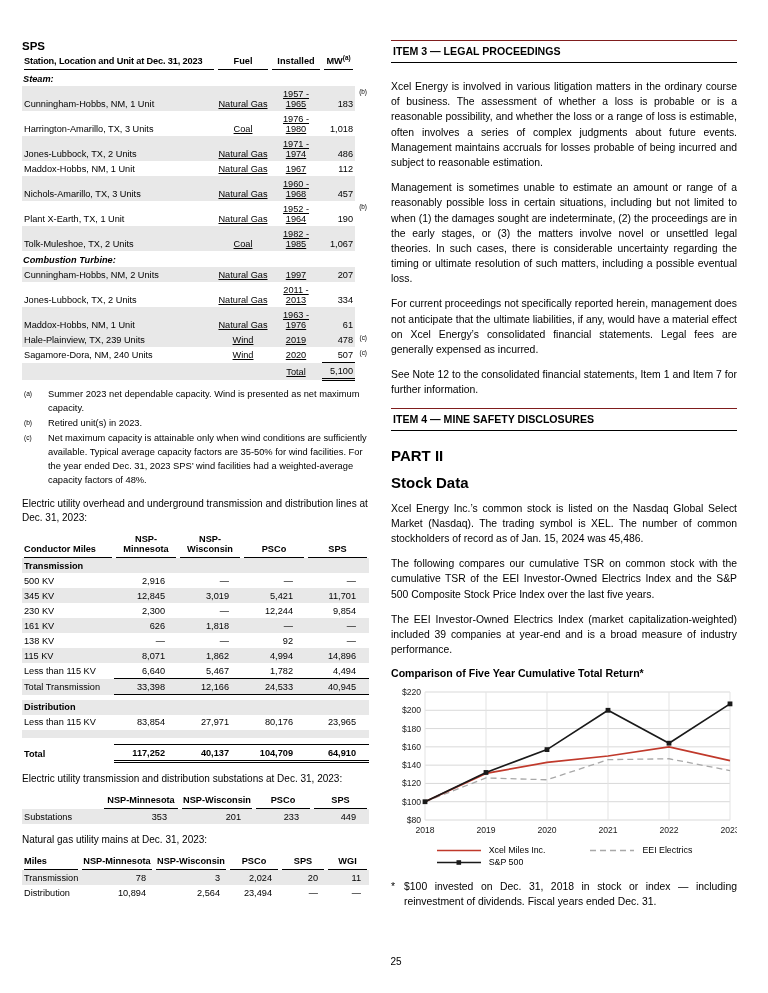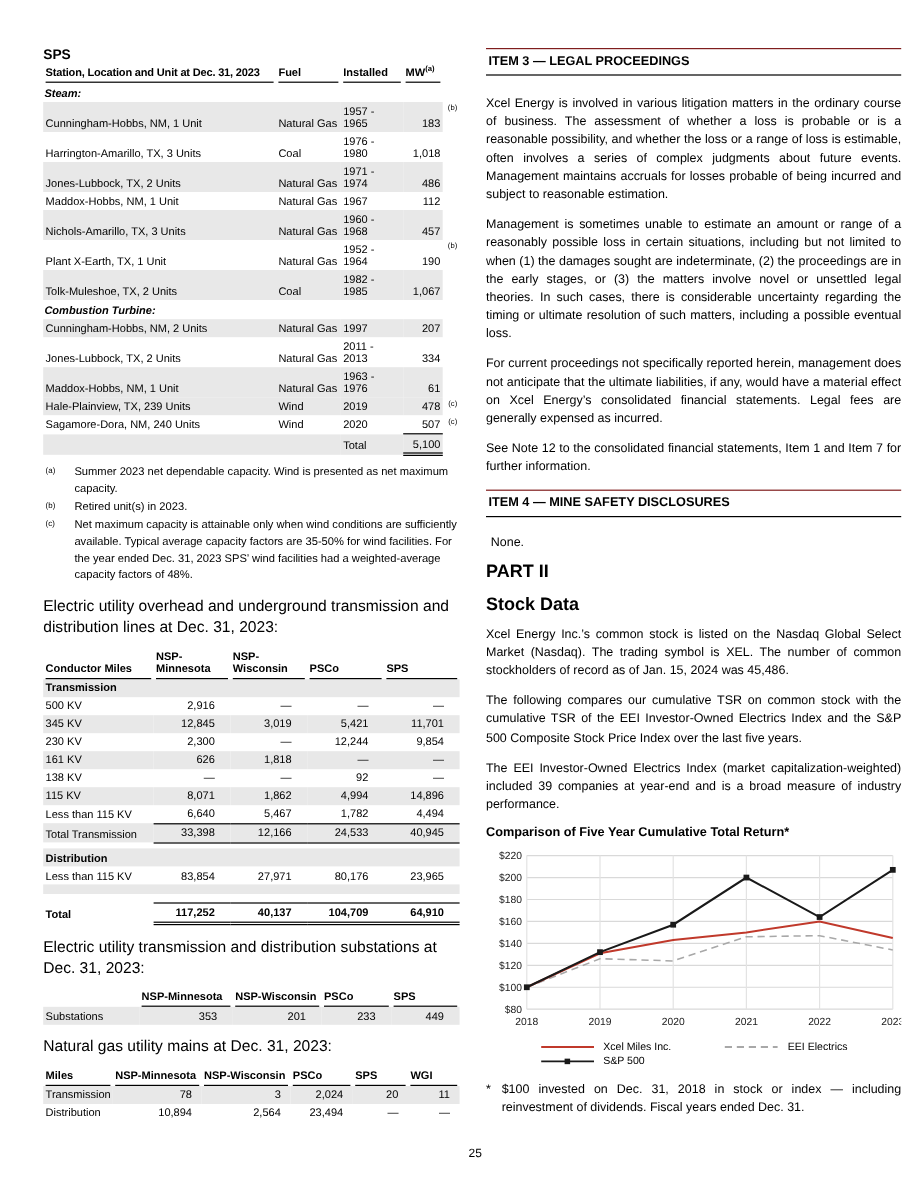--- a/index.html
+++ b/index.html
@@ -1,45 +1,45 @@
 <!DOCTYPE html>
 <html><head>
 <meta charset="utf-8">
 <style>
   * { margin:0; padding:0; box-sizing:border-box; }
   html,body { background:#fff; }
   .page {
     width:768px; height:993px; background:#fff; position:relative;
     font-family:"Liberation Sans", sans-serif; color:#000; overflow:hidden;
   }
-  .cols { display:flex; padding:40px 23px 0 36px; gap:22px; }
+  .cols { display:flex; padding:40px 23px 0 22px; gap:22px; }
   .col-left  { width:347px; flex:none; }
   .col-right { width:346px; flex:none; }
 
   
   .sps-title { font-size:11.5px; font-weight:bold; margin-bottom:1px; }
   .item-heading {
     font-size:10.6px; font-weight:bold; text-align:justify;
     border-top:1px solid #7f1d1d; border-bottom:1.6px solid #000;
     padding:4px 2px 5px 2px; margin-bottom:16px;
   }
   .plain-bold { font-size:15px; font-weight:bold; margin-bottom:10px; }
   .para { font-size:10.4px; line-height:1.46; text-align:justify; margin-bottom:10px; }
-  .para-left { font-size:13px; line-height:1.42; margin:9px 0 8px 0; }
+  .para-left { font-size:10px; line-height:1.42; margin:9px 0 8px 0; }
   .none-line { font-size:10.4px; margin:2px 0 10px 4px; }
 
   
   table { width:100%; border-collapse:collapse; table-layout:fixed; font-size:9.2px; }
   th { font-weight:bold; padding:0 2px; vertical-align:bottom; }
   th .hu { display:inline-block; width:100%; border-bottom:1.4px solid #000; padding:1px 0 3px 0; }
   td { padding:2.5px 2px; vertical-align:bottom; }
   tr.shaded td { background:#e8e8e8; }
   tr.shaded td.note, tr.shaded td.offshade { background:#fff; }
   td.num { text-align:right; }
-  td.ctr, th.ctr { text-align:left; }
+  td.ctr, th.ctr { text-align:center;text-decoration:underline; }
   td.lft, th.lft { text-align:left; }
   .section-label { font-weight:bold; font-style:italic; padding:3.5px 2px 2.5px 1px; }
   td.note { font-size:6.4px; vertical-align:top; padding-top:2px; text-align:right; }
   .sup { font-size:6.4px; vertical-align:super; }
   td.rule { border-bottom:1.2px solid #000; }
   td.dbl { border-bottom:3px double #000; }
   td.toprule { border-top:1.2px solid #000; }
   tr.bold-row td { font-weight:bold; }
   .tbl-block { margin-bottom:4px; }
   .cond td.num, .subs td.num { padding-right:13px; }
@@ -393,21 +393,20 @@
 
       <div class="item-heading">ITEM 3 — LEGAL PROCEEDINGS</div>
       <div id="item3-paras">
           <p class="para">Xcel Energy is involved in various litigation matters in the ordinary course of business. The assessment of whether a loss is probable or is a reasonable possibility, and whether the loss or a range of loss is estimable, often involves a series of complex judgments about future events. Management maintains accruals for losses probable of being incurred and subject to reasonable estimation.</p>
           <p class="para">Management is sometimes unable to estimate an amount or range of a reasonably possible loss in certain situations, including but not limited to when (1) the damages sought are indeterminate, (2) the proceedings are in the early stages, or (3) the matters involve novel or unsettled legal theories. In such cases, there is considerable uncertainty regarding the timing or ultimate resolution of such matters, including a possible eventual loss.</p>
           <p class="para">For current proceedings not specifically reported herein, management does not anticipate that the ultimate liabilities, if any, would have a material effect on Xcel Energy’s consolidated financial statements. Legal fees are generally expensed as incurred.</p>
           <p class="para">See Note 12 to the consolidated financial statements, Item 1 and Item 7 for further information.</p>
         </div>
 
       <div class="item-heading">ITEM 4 — MINE SAFETY DISCLOSURES</div>
-      <div class="none-line">None.</div>
 
       <div class="plain-bold">PART II</div>
 
 
       <div class="plain-bold">Stock Data</div>
       <div id="stock-paras">
           <p class="para">Xcel Energy Inc.’s common stock is listed on the Nasdaq Global Select Market (Nasdaq). The trading symbol is XEL. The number of common stockholders of record as of Jan. 15, 2024 was 45,486.</p>
           <p class="para">The following compares our cumulative TSR on common stock with the cumulative TSR of the EEI Investor-Owned Electrics Index and the S&amp;P 500 Composite Stock Price Index over the last five years.</p>
           <p class="para">The EEI Investor-Owned Electrics Index (market capitalization-weighted) included 39 companies at year-end and is a broad measure of industry performance.</p>
         </div>

